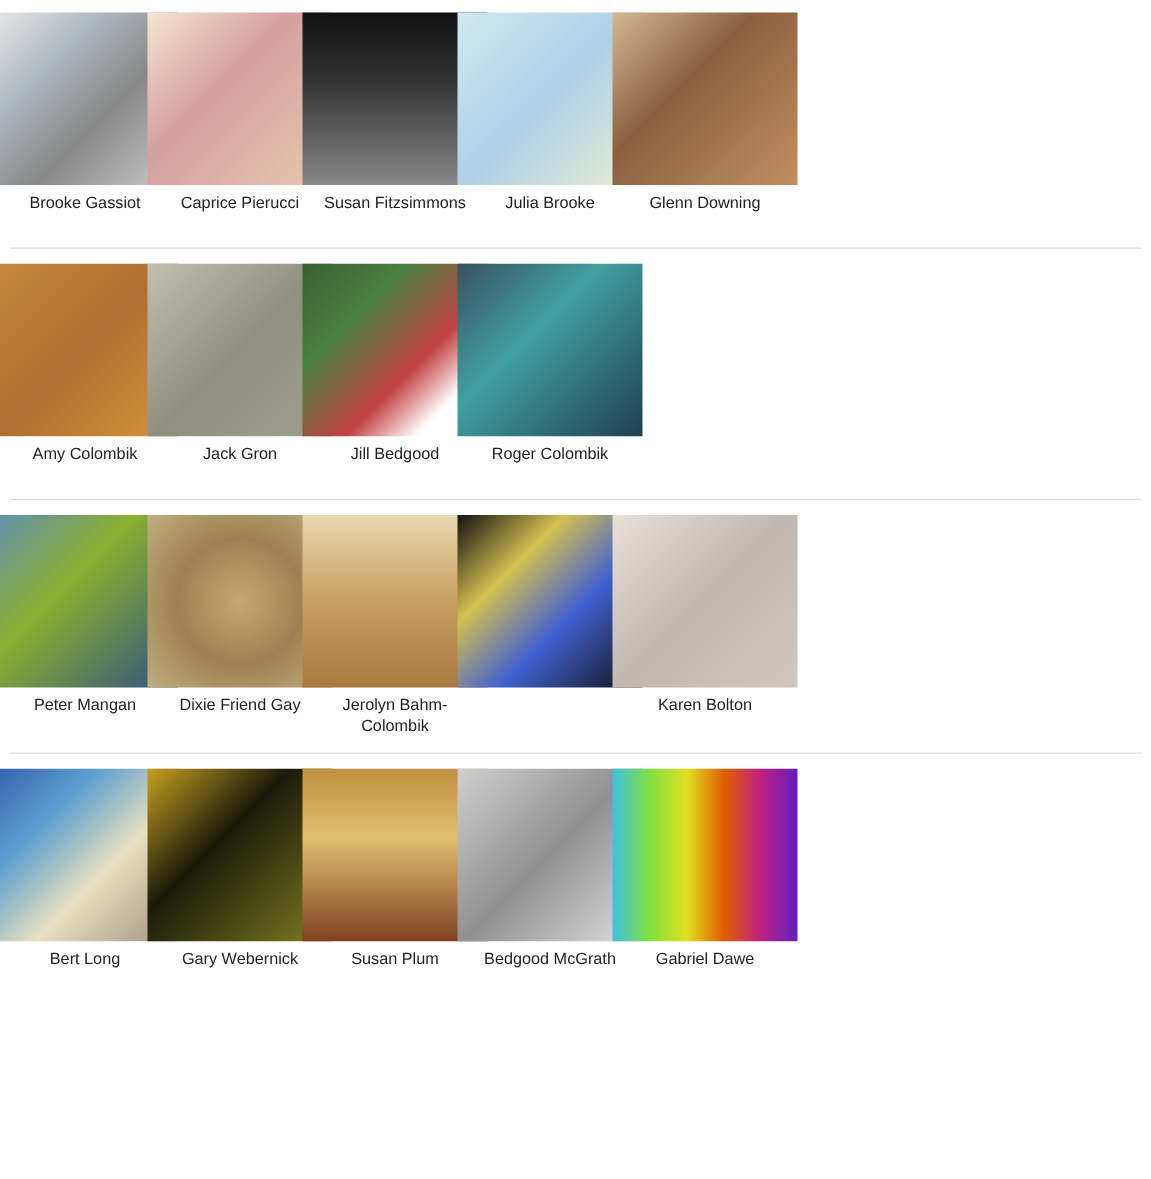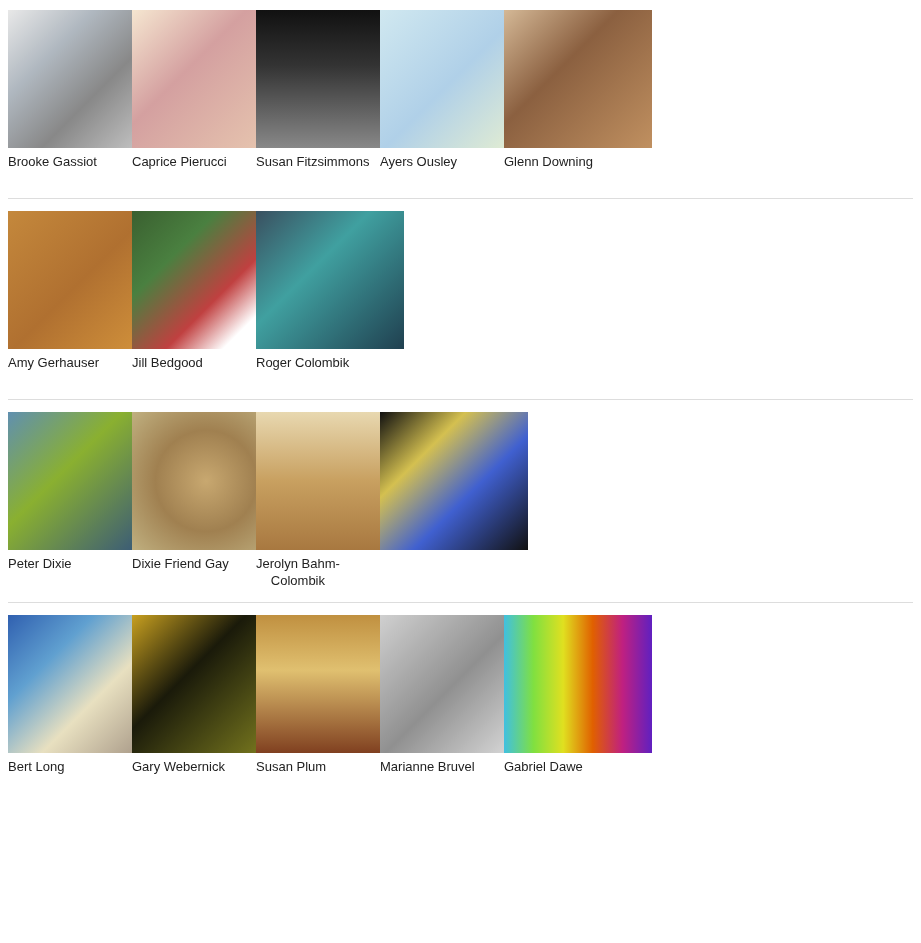--- a/index.html
+++ b/index.html
@@ -14,21 +14,21 @@
     .row {
       display: flex;
       flex-direction: row;
       justify-content: flex-start;
       gap: 4px;
       margin-bottom: 10px;
     }
     .artist-item {
       display: flex;
       flex-direction: column;
-      align-items: flex-start;
+      align-items: center;
       width: 120px;
       cursor: pointer;
     }
     .artist-image {
       width: 148px;
       height: 138px;
       background: #ccc;
       overflow: hidden;
       display: flex;
       align-items: center;
@@ -90,76 +90,84 @@
       <div class="artist-item">
         <div class="artist-image art-caprice"></div>
         <div class="artist-name">Caprice Pierucci</div>
       </div>
       <div class="artist-item">
         <div class="artist-image art-susan"></div>
         <div class="artist-name">Susan Fitzsimmons</div>
       </div>
       <div class="artist-item">
         <div class="artist-image art-julia"></div>
-        <div class="artist-name">Ayers Ousley</div>
+        <div class="artist-name">Julia Brooke</div>
       </div>
       <div class="artist-item">
         <div class="artist-image art-glenn"></div>
         <div class="artist-name">Glenn Downing</div>
       </div>
     </div>
     <hr class="row-separator">
     <div class="row">
       <div class="artist-item">
         <div class="artist-image art-amy"></div>
-        <div class="artist-name">Amy Gerhauser</div>
+        <div class="artist-name">Amy Colombik</div>
+      </div>
+      <div class="artist-item">
+        <div class="artist-image art-jack"></div>
+        <div class="artist-name">Jack Gron</div>
       </div>
       <div class="artist-item">
         <div class="artist-image art-jill"></div>
         <div class="artist-name">Jill Bedgood</div>
       </div>
       <div class="artist-item">
         <div class="artist-image art-roger"></div>
         <div class="artist-name">Roger Colombik</div>
       </div>
     </div>
     <hr class="row-separator">
     <div class="row">
       <div class="artist-item">
         <div class="artist-image art-peter"></div>
-        <div class="artist-name">Peter Dixie</div>
+        <div class="artist-name">Peter Mangan</div>
       </div>
       <div class="artist-item">
         <div class="artist-image art-dixie"></div>
         <div class="artist-name">Dixie Friend Gay</div>
       </div>
       <div class="artist-item">
         <div class="artist-image art-jerolyn"></div>
         <div class="artist-name">Jerolyn Bahm-<br>Colombik</div>
       </div>
       <div class="artist-item">
         <div class="artist-image art-jan"></div>
+      </div>
+      <div class="artist-item">
+        <div class="artist-image art-karen"></div>
+        <div class="artist-name">Karen Bolton</div>
       </div>
     </div>
     <hr class="row-separator">
     <div class="row">
       <div class="artist-item">
         <div class="artist-image art-bert"></div>
         <div class="artist-name">Bert Long</div>
       </div>
       <div class="artist-item">
         <div class="artist-image art-gary"></div>
         <div class="artist-name">Gary Webernick</div>
       </div>
       <div class="artist-item">
         <div class="artist-image art-susanp"></div>
         <div class="artist-name">Susan Plum</div>
       </div>
       <div class="artist-item">
         <div class="artist-image art-marianne"></div>
-        <div class="artist-name">Marianne Bruvel</div>
+        <div class="artist-name">Bedgood McGrath</div>
       </div>
       <div class="artist-item">
         <div class="artist-image art-gabriel"></div>
         <div class="artist-name">Gabriel Dawe</div>
       </div>
     </div>
   </div>
 
 </body></html>

